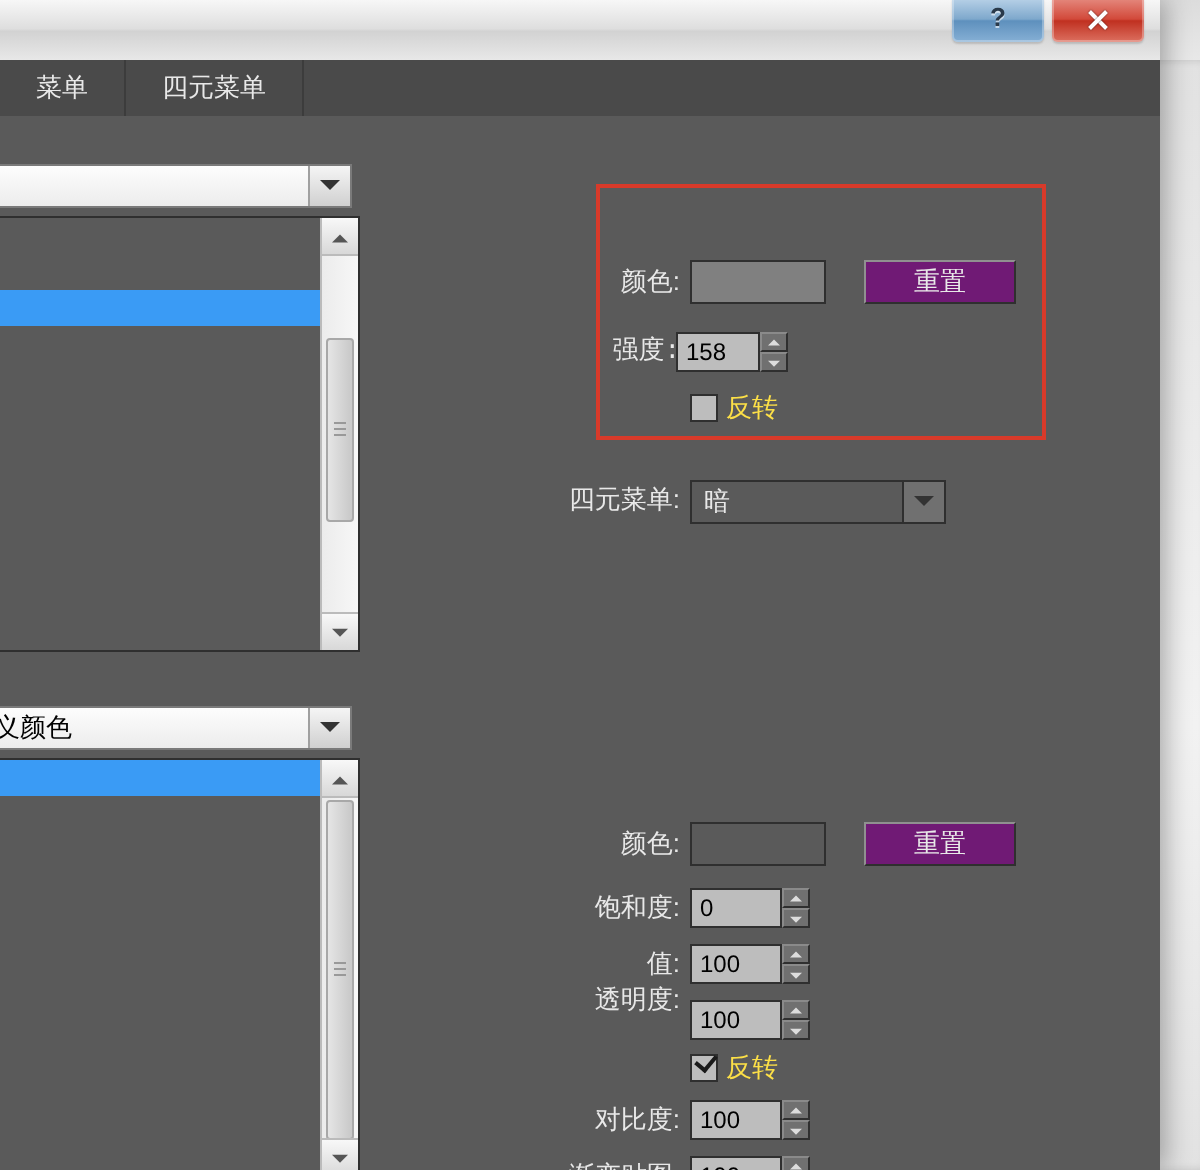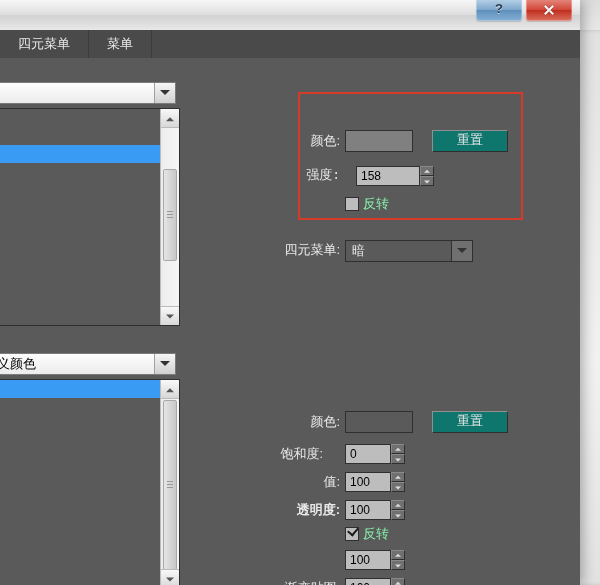--- a/index.html
+++ b/index.html
@@ -192,31 +192,30 @@
     line-height:20px;
   }
   .swatch {
     position:absolute;
     background:#808080;
     border:1px solid #2f2f2f;
     box-sizing:border-box;
   }
   .btn3d {
     position:absolute;
-    background:#0f766e;
+    background:#701a75;
     border-top:1px solid #909090;
     border-left:1px solid #909090;
     border-right:1px solid #2f2f2f;
     border-bottom:1px solid #2f2f2f;
     color:#e8e8e8;
     text-align:center;
     font-size:13px;
     line-height:20px;
     box-sizing:border-box;
-    font-family:Liberation Mono, monospace;
   }
   .spin {
     position:absolute;
     height:20px;
     box-sizing:border-box;
   }
   .spin .spin-field {
     position:absolute; left:0; top:0; bottom:0; right:14px;
     background:#bdbdbd;
     border:1px solid #2f2f2f;
@@ -245,21 +244,21 @@
   .spin .spin-btns .su { top:0; }
   .spin .spin-btns .sd { bottom:0; }
   .spin .spin-btns .su::after { transform:translate(-50%,-70%); border-bottom-color:#ddd; }
   .spin .spin-btns .sd::after { transform:translate(-50%,-10%); border-top-color:#ddd; }
 
   .chk {
     position:absolute;
     height:16px;
     display:flex;
     align-items:center;
-    color:#86efac;
+    color:#fde047;
     font-size:13px;
   }
   .chk .box {
     width:14px; height:14px;
     background:#bdbdbd;
     border:1px solid #2f2f2f;
     box-sizing:border-box;
     margin-right:4px;
     position:relative;
   }
@@ -290,22 +289,22 @@
 </div>
 
 <div class="dialog">
 
   <div class="titlebar">
     <div class="btn btn-help"></div>
     <div class="btn btn-close"></div>
   </div>
 
   <div class="menubar">
+    <div class="menu">菜单</div>
     <div class="menu">四元菜单</div>
-    <div class="menu">菜单</div>
   </div>
 
   <div class="panel">
 
     <div class="dd" style="left:-10px; top:24px; width:186px;">
       <div class="dd-text"></div>
       <div class="dd-btn"></div>
     </div>
 
     <div class="listbox" style="left:-10px; top:50px; width:190px; height:218px;">
@@ -339,21 +338,21 @@
           </div>
         <div class="arrow down"></div>
       </div>
     </div>
 
     <div class="lbl" style="left:280px; top:73px; width:60px;">颜色:</div>
     <div class="swatch" style="left:345px; top:72px; width:68px; height:22px; background:#808080;"></div>
     <div class="btn3d" style="left:432px; top:72px; width:76px; height:22px;">重置</div>
 
     <div class="lbl" style="left:280px; top:108px; width:60px;font-family:Liberation Mono, monospace;">强度:</div>
-    <div class="spin" style="left:356px; top:108px; width:78px;">
+    <div class="spin" style="left:338px; top:108px; width:56px;">
       <div class="spin-field">158</div>
       <div class="spin-btns">
         <div class="su"></div>
         <div class="sd"></div>
       </div>
     </div>
 
     <div class="chk" style="left:345px; top:138px;">
       <div class="box"></div>
       <span>反转</span>
@@ -364,52 +363,53 @@
     <div class="lbl" style="left:245px; top:182px; width:95px;">四元菜单:</div>
     <div class="dd" style="left:345px; top:182px; width:128px; background:#5a5a5a; border-color:#2f2f2f;">
       <div class="dd-text" style="color:#e8e8e8;">暗</div>
       <div class="dd-btn" style="background:#707070; border-left-color:#2f2f2f;"></div>
     </div>
 
     <div class="lbl" style="left:280px; top:354px; width:60px;">颜色:</div>
     <div class="swatch" style="left:345px; top:353px; width:68px; height:22px; background:#5a5a5a;"></div>
     <div class="btn3d" style="left:432px; top:353px; width:76px; height:22px;">重置</div>
 
-    <div class="lbl" style="left:251px; top:386px; width:72px;">饱和度:</div>
+    <div class="lbl" style="left:268px; top:386px; width:72px;">饱和度:</div>
     <div class="spin" style="left:345px; top:386px; width:60px;">
       <div class="spin-field">0</div>
       <div class="spin-btns">
           <div class="su"></div>
           <div class="sd"></div>
         </div>
     </div>
 
     <div class="lbl" style="left:300px; top:414px; width:40px;">值:</div>
     <div class="spin" style="left:345px; top:414px; width:60px;">
       <div class="spin-field">100</div>
       <div class="spin-btns">
           <div class="su"></div>
           <div class="sd"></div>
         </div>
     </div>
 
-    <div class="lbl" style="left:268px; top:442px; width:72px;font-weight:bold;">透明度:</div>
+    <div class="lbl" style="left:268px; top:432px; width:72px;">透明度:</div>
     <div class="spin" style="left:345px; top:442px; width:60px;">
       <div class="spin-field">100</div>
       <div class="spin-btns">
           <div class="su"></div>
           <div class="sd"></div>
         </div>
     </div>
 
     <div class="chk checked" style="left:345px; top:468px;">
       <div class="box"></div>
       <span>反转</span>
     </div>
 
+    <div class="lbl" style="left:268px; top:492px; width:72px;">对比度:</div>
     <div class="spin" style="left:345px; top:492px; width:60px;">
       <div class="spin-field">100</div>
       <div class="spin-btns">
           <div class="su"></div>
           <div class="sd"></div>
         </div>
     </div>
 
     <div class="lbl" style="left:258px; top:520px; width:82px;">渐变贴图:</div>
     <div class="spin" style="left:345px; top:520px; width:60px;">

